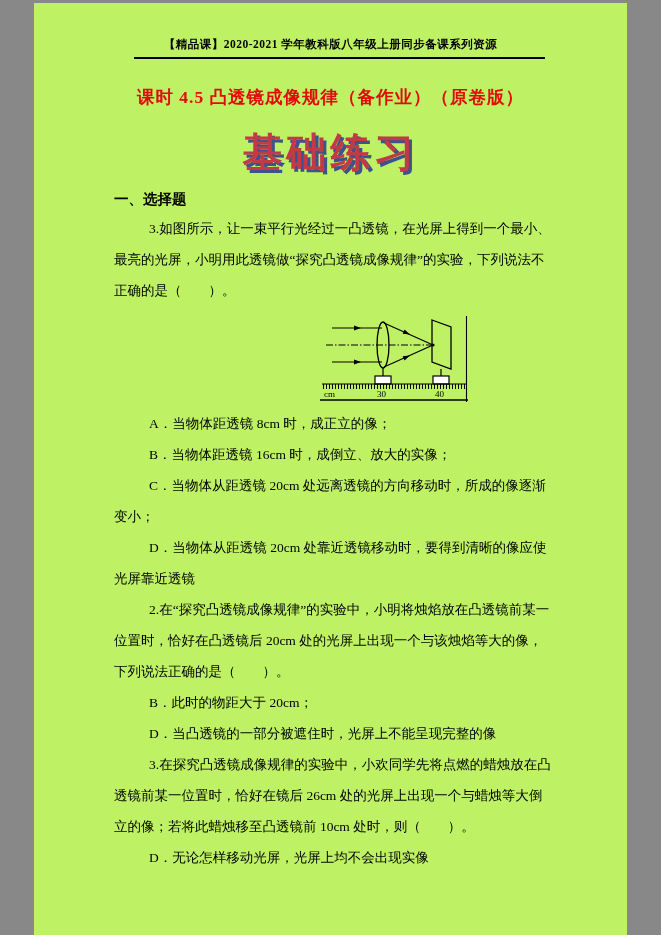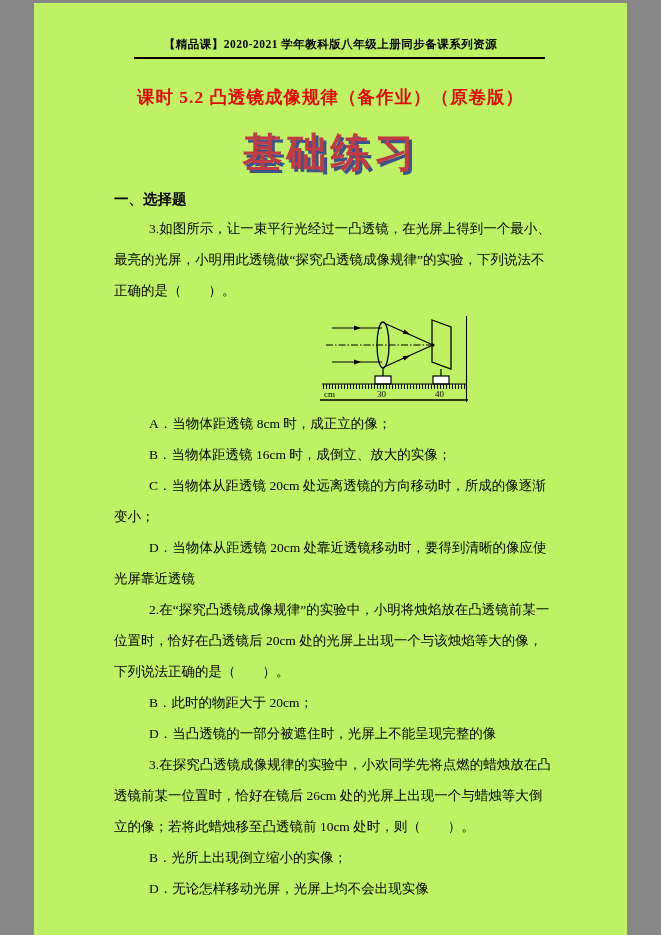--- a/index.html
+++ b/index.html
@@ -37,21 +37,21 @@
   svg{display:block;}
 </style>
 </head>
 <body>
 
 <div class="page">
 
   <div class="doc-header">【精品课】2020-2021 学年教科版八年级上册同步备课系列资源</div>
   <div class="header-rule"></div>
 
-  <div class="doc-title">课时 5.2 凸透镜成像规律（备作业）（原卷版）</div>
+  <div class="doc-title">课时 4.5 凸透镜成像规律（备作业）（原卷版）</div>
 
   <div class="banner">基础练习</div>
 
   <div class="subsection">一、选择题</div>
 
   <div class="content">
 
     <p class="stem">3.如图所示，让一束平行光经过一凸透镜，在光屏上得到一个最小、最亮的光屏，小明用此透镜做“探究凸透镜成像规律”的实验，下列说法不正确的是（　　）。</p>
 
     <div class="figure-wrap">
@@ -94,17 +94,16 @@
     <p class="option">A．当物体距透镜 8cm 时，成正立的像；</p>
     <p class="option">B．当物体距透镜 16cm 时，成倒立、放大的实像；</p>
     <p class="option">C．当物体从距透镜 20cm 处远离透镜的方向移动时，所成的像逐渐变小；</p>
     <p class="option">D．当物体从距透镜 20cm 处靠近透镜移动时，要得到清晰的像应使光屏靠近透镜</p>
 
     <p class="stem">2.在“探究凸透镜成像规律”的实验中，小明将烛焰放在凸透镜前某一位置时，恰好在凸透镜后 20cm 处的光屏上出现一个与该烛焰等大的像，下列说法正确的是（　　）。</p>
     <p class="option">B．此时的物距大于 20cm；</p>
     <p class="option">D．当凸透镜的一部分被遮住时，光屏上不能呈现完整的像</p>
 
     <p class="stem">3.在探究凸透镜成像规律的实验中，小欢同学先将点燃的蜡烛放在凸透镜前某一位置时，恰好在镜后 26cm 处的光屏上出现一个与蜡烛等大倒立的像；若将此蜡烛移至凸透镜前 10cm 处时，则（　　）。</p>
-    <p class="option">B．光所上出现倒立缩小的实像；</p>
     <p class="option">D．无论怎样移动光屏，光屏上均不会出现实像</p>
 
   </div>
 </div>
 
 </body></html>

